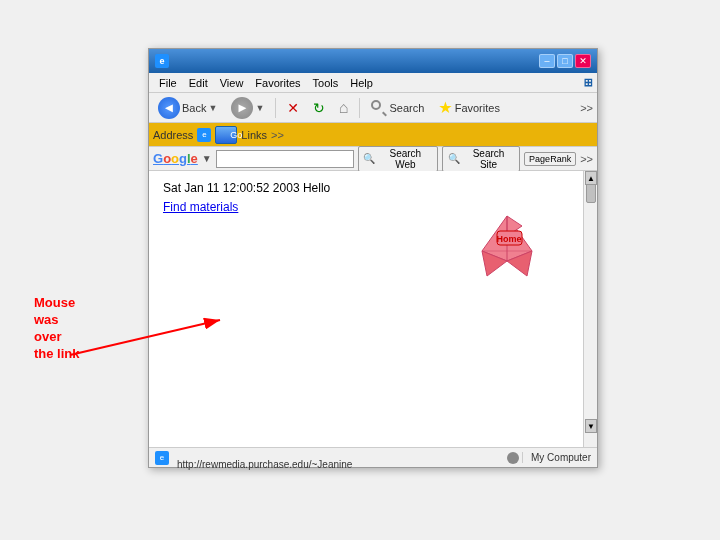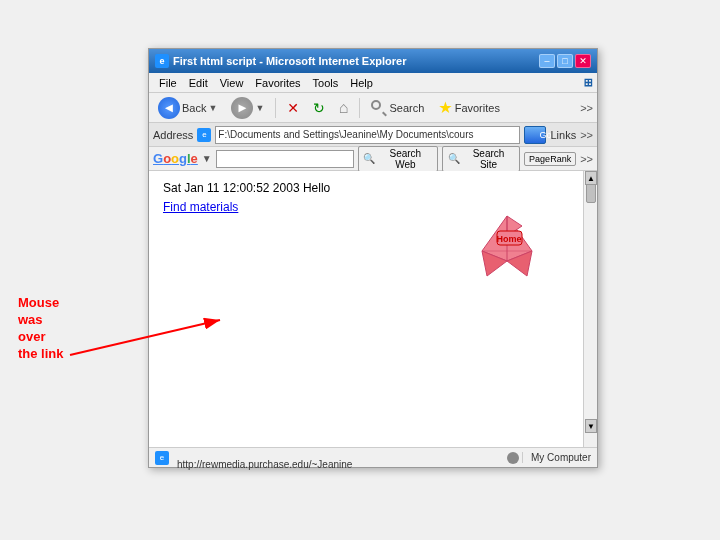--- a/index.html
+++ b/index.html
@@ -156,21 +156,21 @@
     .favorites-star { color: #ffd700; font-size: 16px; }
     .toolbar-separator {
       width: 1px;
       height: 20px;
       background: #ccc;
       margin: 0 2px;
     }
 
     
     .address-bar {
-      background: #e5e5e5;
+      background: #eab308;
       border-bottom: 1px solid #ccc;
       display: flex;
       align-items: center;
       padding: 2px 4px;
       height: 24px;
       flex-shrink: 0;
       gap: 4px;
     }
     .address-label {
       font-size: 11px;
@@ -362,21 +362,21 @@
       border-radius: 50%;
       margin-right: 3px;
       vertical-align: middle;
     }
   </style>
 </head>
 <body>
 
 <div class="outer-wrapper">
 
-  <div class="annotation-mouse" style="position:absolute; left:18px; top:295px; z-index:10;">
+  <div class="annotation-mouse" style="position:absolute; left:34px; top:295px; z-index:10;">
     <div class="annotation-text">
       <div>Mouse</div>
       <div>was</div>
       <div>over</div>
       <div>the link</div>
     </div>
   </div>
 
   <svg style="position:absolute; left:60px; top:290px; width:180px; height:80px; z-index:10;" viewBox="0 0 180 80">
     <defs>
@@ -385,21 +385,20 @@
       </marker>
     </defs>
     <line x1="10" y1="65" x2="160" y2="30" stroke="red" stroke-width="2" marker-end="url(#arrowhead)"></line>
   </svg>
 
   <div class="browser-window" style="position:absolute; left:148px; top:48px;">
 
     <div class="title-bar">
       <div class="title-bar-left">
         <div class="title-bar-icon">e</div>
-        <span class="title-bar-text">First html script - Microsoft Internet Explorer</span>
       </div>
       <div class="title-bar-controls">
         <div class="tb-btn tb-btn-min">–</div>
         <div class="tb-btn tb-btn-max">□</div>
         <div class="tb-btn tb-btn-close">✕</div>
       </div>
     </div>
 
     <div class="menu-bar">
       <span class="menu-item">File</span>
@@ -449,21 +448,20 @@
       <div class="toolbar-btn">
         <span class="favorites-star">★</span>
         <span>Favorites</span>
       </div>
       <span style="margin-left:auto; font-size:11px; color:#555; cursor:pointer;">&gt;&gt;</span>
     </div>
 
     <div class="address-bar">
       <span class="address-label">Address</span>
       <div class="address-ie-icon">e</div>
-      <input class="address-input" type="text" value="F:\Documents and Settings\Jeanine\My Documents\cours" style="">
       <div class="address-go-btn">Go</div>
       <span class="links-label">Links</span>
       <span style="font-size:11px; color:#555; cursor:pointer;">&gt;&gt;</span>
     </div>
 
     <div class="google-toolbar">
       <div class="google-logo">
         <span>G</span><span>o</span><span>o</span><span>g</span><span>l</span><span>e</span>
       </div>
       <span style="font-size:10px; cursor:pointer; color:#555;">▼</span>

